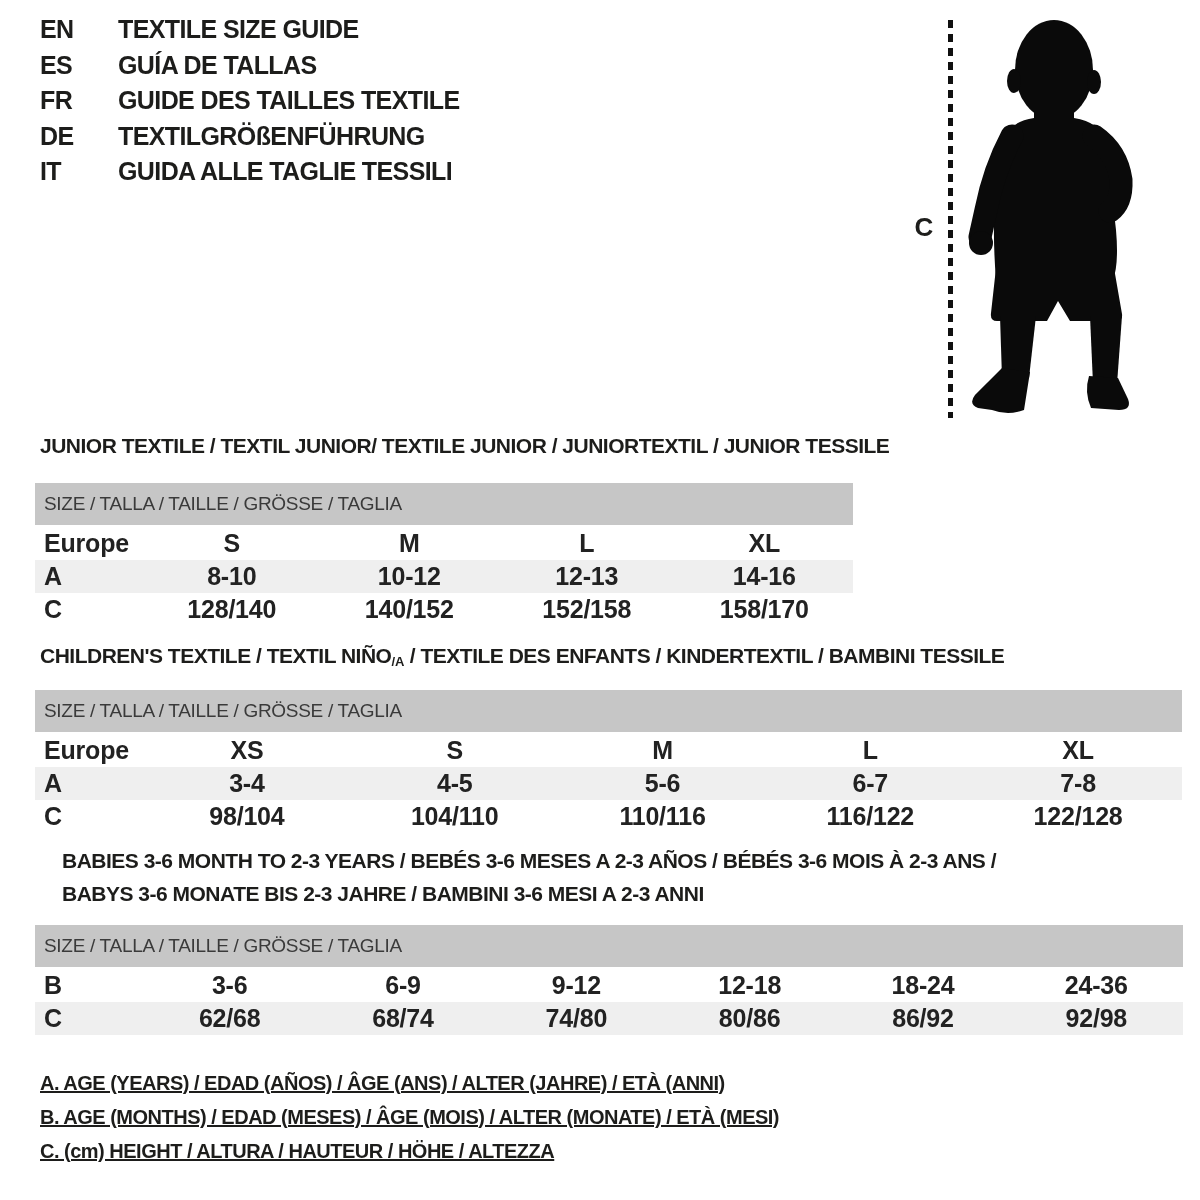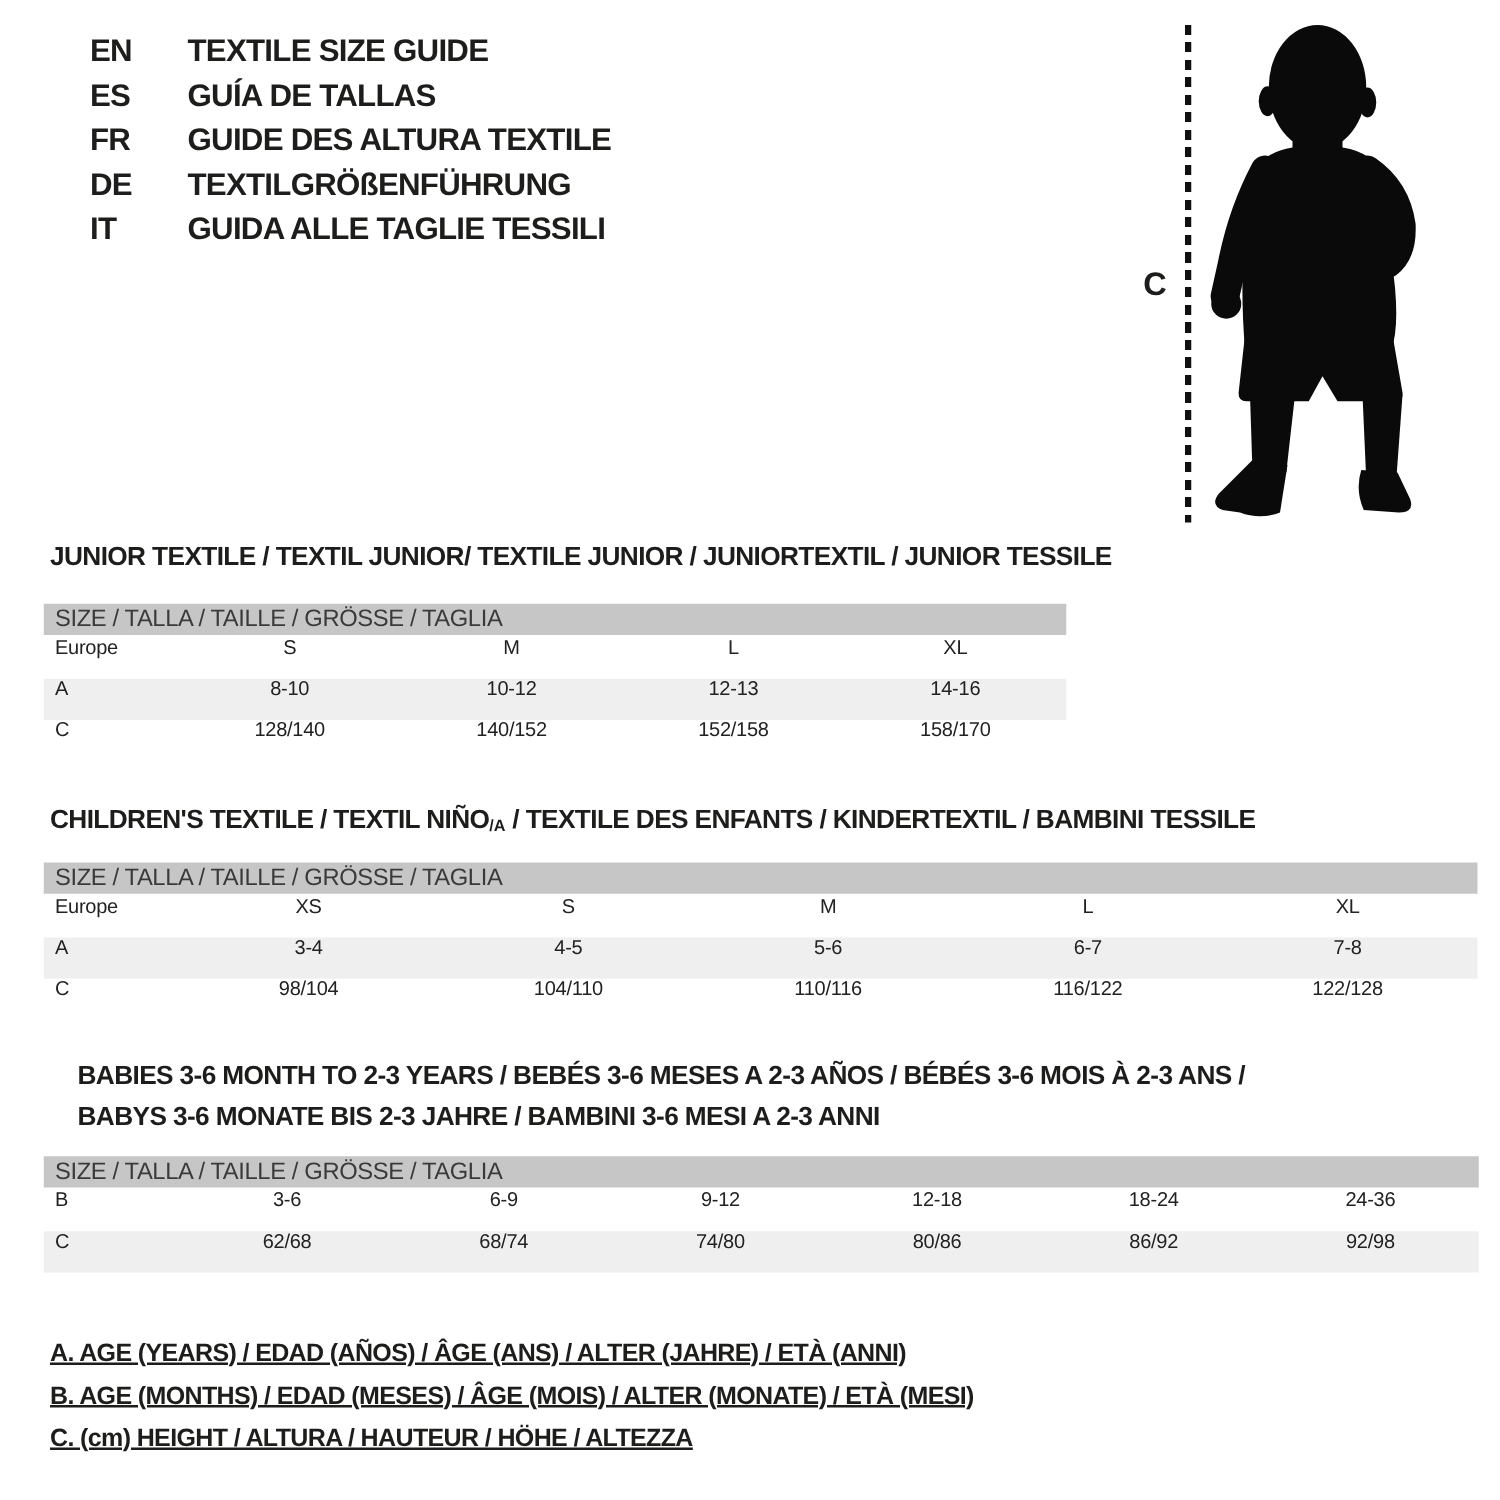--- a/index.html
+++ b/index.html
@@ -8,21 +8,21 @@
     width:1200px; height:1200px;
     background:#ffffff;
     font-family:"Liberation Sans", sans-serif;
     color:#1d1d1b;
     position:relative;
     overflow:hidden;
   }
   .abs { position:absolute; }
 
   
-  .lang { left:40px; top:24px;margin-left:32px; }
+  .lang { left:40px; top:12px; }
   .lang-row { display:flex; height:35.5px; align-items:center; }
   .lang-code { width:78px; font-weight:bold; font-size:25px; letter-spacing:-0.6px; }
   .lang-title { font-weight:bold; font-size:25px; letter-spacing:-0.6px; white-space:nowrap; }
 
   
   .dash-line {
     left:948px; top:20px; width:5px; height:398px;
     background:repeating-linear-gradient(to bottom, #101010 0px, #101010 8px, transparent 8px, transparent 14px);
   }
   .measure-c { left:906px; top:212px; width:36px; text-align:center;
@@ -35,27 +35,27 @@
   #children-title { left:40px; top:644px; }
   #babies-title   { left:40px; top:844px; line-height:33px;margin-left:22px; }
   .sub-a { font-size:0.62em; vertical-align:-0.22em; letter-spacing:0; }
 
   
   .size-table { }
   #junior-table   { left:35px; top:483px; width:818px; }
   #children-table { left:35px; top:690px; width:1147px; }
   #babies-table   { left:35px; top:925px; width:1148px; }
   .bar {
-    height:25px; background:#c6c6c6;
+    height:42px; background:#c6c6c6;
     display:flex; align-items:center;
     padding-left:9px; margin-bottom:2px;
     font-size:19px; color:#3a3a3a; letter-spacing:-0.3px;
   }
-  .trow { display:flex; height:33px; align-items:flex-start;
-    font-size:16px; color:#222; letter-spacing:-0.2px; }
+  .trow { display:flex; height:33px; align-items:center;
+    font-size:25px; color:#222; letter-spacing:-0.2px;font-weight:bold; }
   .trow .c0 { width:108px; padding-left:9px; text-align:left; flex:none; }
   .trow .c  { flex:1; text-align:center; }
   .shaded { background:#efefef; }
 
   
   .legend { left:40px; top:1066px;text-decoration:underline; }
   .legend-line { height:34px; display:flex; align-items:center;
     font-size:20px; font-weight:bold; letter-spacing:-0.5px; white-space:nowrap; }
 </style>
 </head>
@@ -65,21 +65,21 @@
   <div class="lang-row">
     <span class="lang-code">EN</span>
     <span class="lang-title">TEXTILE SIZE GUIDE</span>
   </div>
   <div class="lang-row">
     <span class="lang-code">ES</span>
     <span class="lang-title">GUÍA DE TALLAS</span>
   </div>
   <div class="lang-row">
     <span class="lang-code">FR</span>
-    <span class="lang-title">GUIDE DES ALTURA TEXTILE</span>
+    <span class="lang-title">GUIDE DES TAILLES TEXTILE</span>
   </div>
   <div class="lang-row">
     <span class="lang-code">DE</span>
     <span class="lang-title">TEXTILGRÖßENFÜHRUNG</span>
   </div>
   <div class="lang-row">
     <span class="lang-code">IT</span>
     <span class="lang-title">GUIDA ALLE TAGLIE TESSILI</span>
   </div>
 </div>

